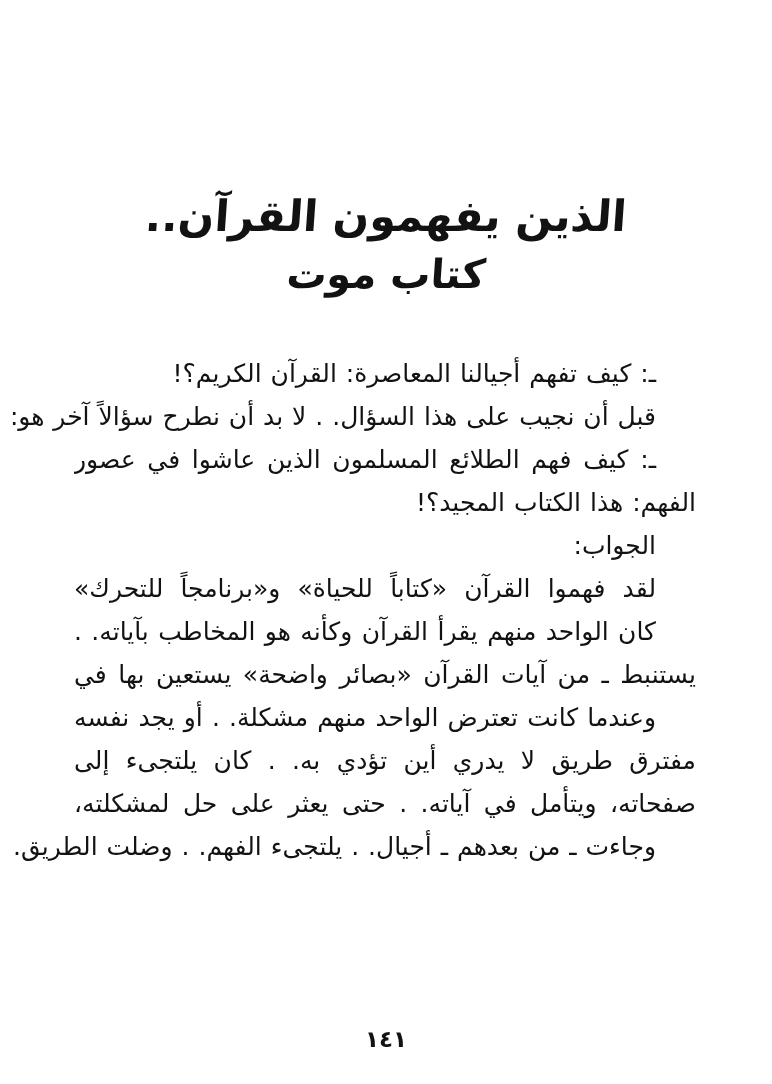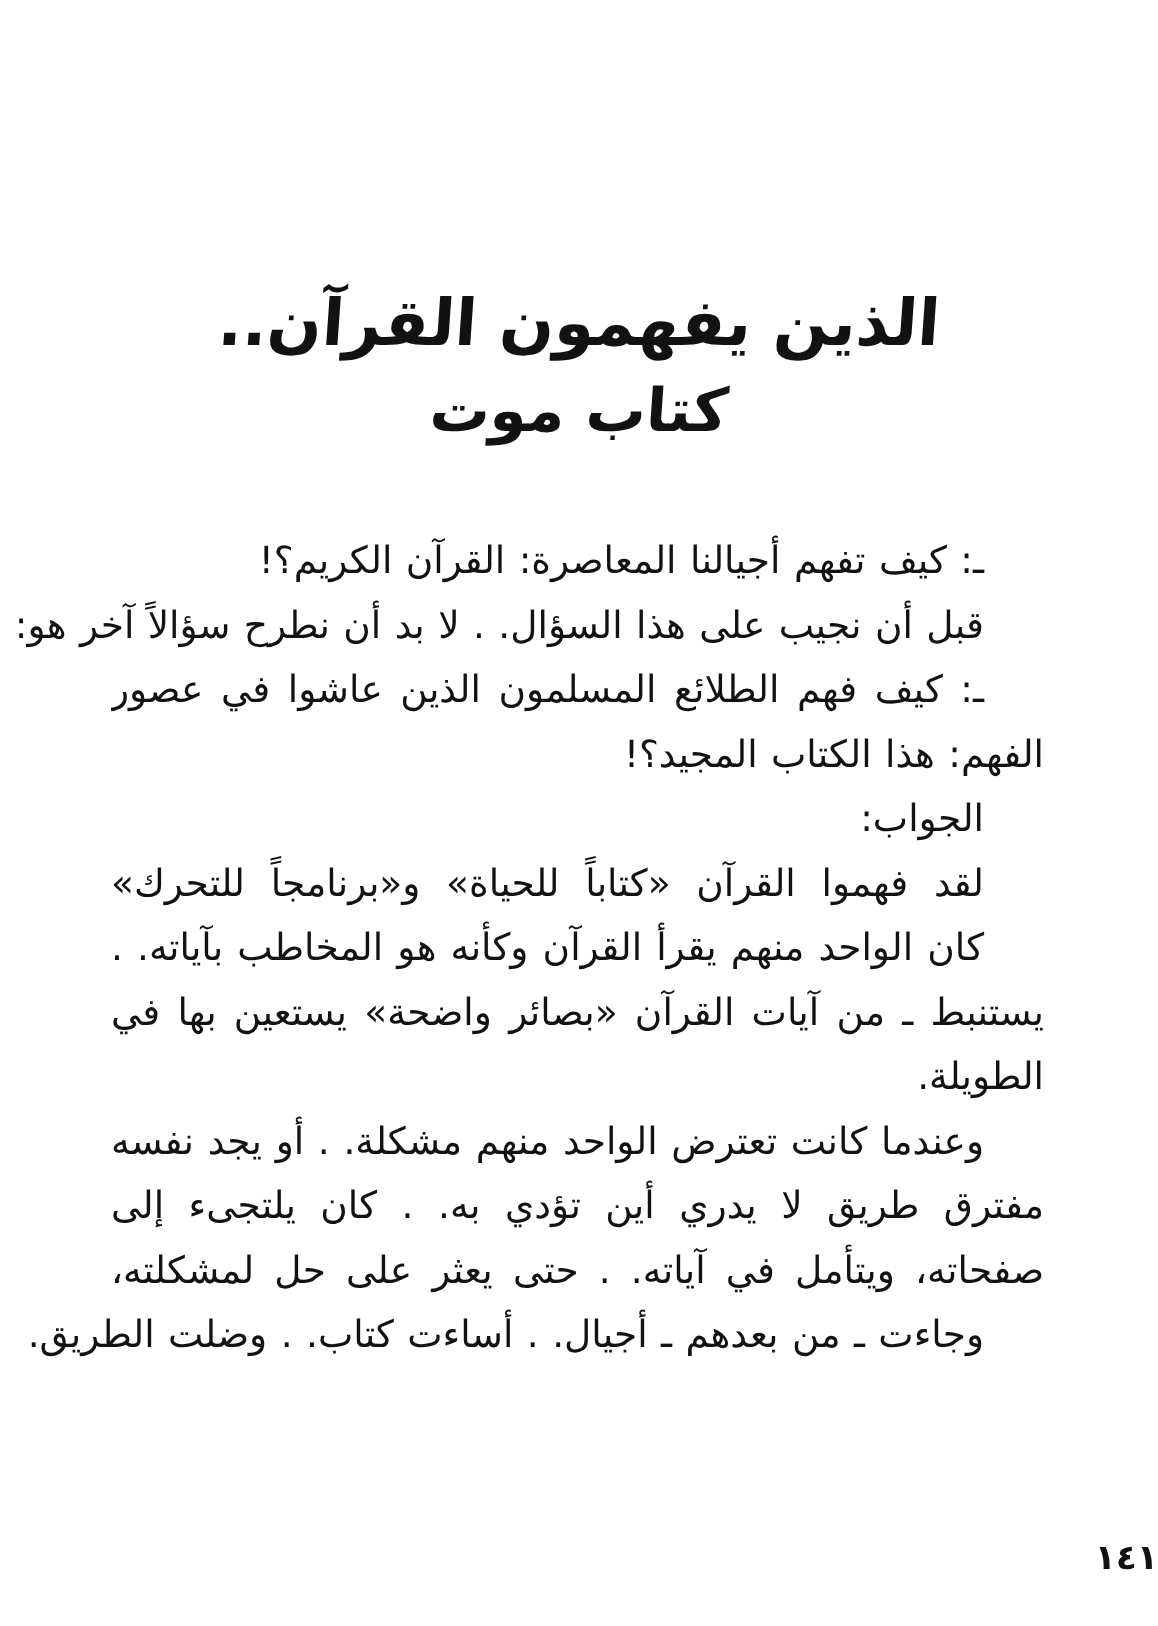--- a/index.html
+++ b/index.html
@@ -64,20 +64,21 @@
   }
   .bline.ind {
     padding-right: 40px;
   }
   
   .page-number {
     position: absolute;
     top: 1026px;
     right: 0;
     left: 0;
+    text-align: center;
     font-size: 23px;
     font-weight: bold;
     letter-spacing: 2px;
   }
 </style>
 </head>
 <body>
 
 <div class="page">
 
@@ -88,22 +89,21 @@
 
   <div class="body-block">
     <div class="bline ind">ـ: كيف تفهم أجيالنا المعاصرة: القرآن الكريم؟!</div>
     <div class="bline ind">قبل أن نجيب على هذا السؤال. . لا بد أن نطرح سؤالاً آخر هو:</div>
     <div class="bline ind fill">ـ: كيف فهم الطلائع المسلمون الذين عاشوا في عصور الرسالة</div>
     <div class="bline">الفهم: هذا الكتاب المجيد؟!</div>
     <div class="bline ind">الجواب:</div>
     <div class="bline ind fill">لقد فهموا القرآن «كتاباً للحياة» و«برنامجاً للتحرك» و«خريطة</div>
     <div class="bline ind fill">كان الواحد منهم يقرأ القرآن وكأنه هو المخاطب بآياته. . وكان</div>
     <div class="bline fill">يستنبط ـ من آيات القرآن «بصائر واضحة» يستعين بها في مسيرة الحياة</div>
-    <div class="bline">الطويلة.</div>
     <div class="bline ind fill">وعندما كانت تعترض الواحد منهم مشكلة. . أو يجد نفسه على</div>
     <div class="bline fill">مفترق طريق لا يدري أين تؤدي به. . كان يلتجىء إلى القرآن. . يقلب</div>
     <div class="bline fill">صفحاته، ويتأمل في آياته. . حتى يعثر على حل لمشكلته، ويجد الضوء</div>
-    <div class="bline ind">وجاءت ـ من بعدهم ـ أجيال. . أساءت كتاب. . وضلت الطريق.</div>
+    <div class="bline ind">وجاءت ـ من بعدهم ـ أجيال. . يلتجىء الفهم. . وضلت الطريق.</div>
   </div>
 
   <div class="page-number">١٤١</div>
 
 </div>
 
 </body></html>

